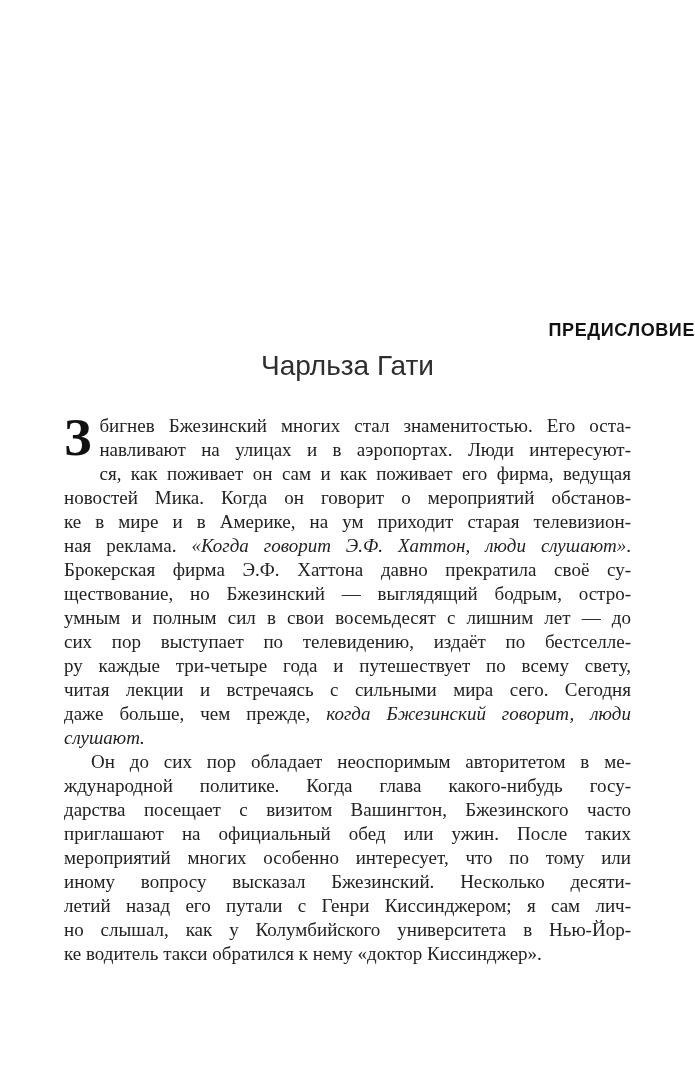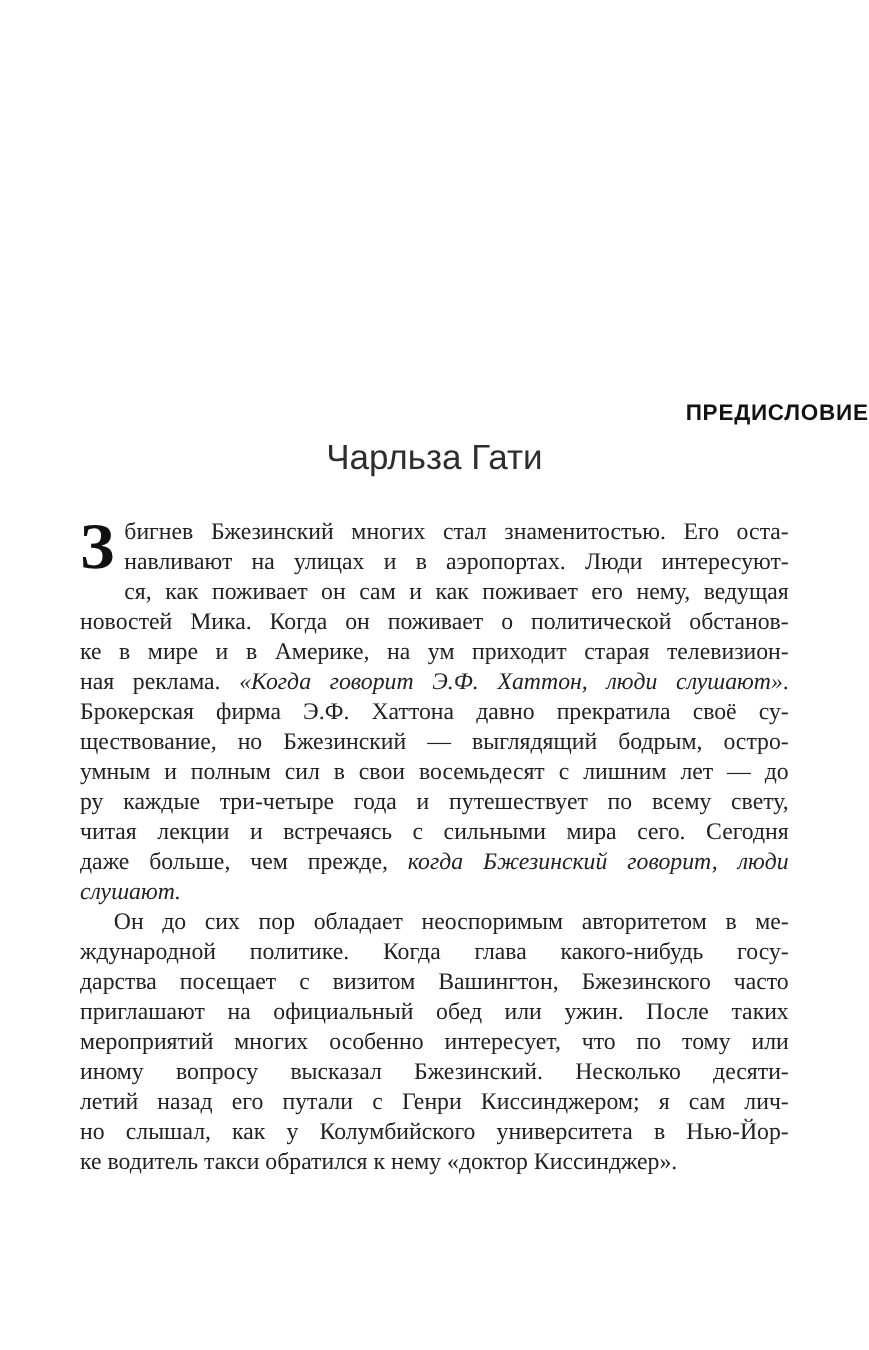--- a/index.html
+++ b/index.html
@@ -69,27 +69,28 @@
 <body>
 
 <div class="page">
   <h1 class="chapter-title">ПРЕДИСЛОВИЕ</h1>
   <h2 class="chapter-author">Чарльза Гати</h2>
   <div class="body-text">
       <div class="paragraph">
         <span class="dropcap">З</span>
         <div class="line"><span>бигнев Бжезинский многих стал знаменитостью. Его оста-</span></div>
         <div class="line"><span>навливают на улицах и в аэропортах. Люди интересуют-</span></div>
-        <div class="line"><span>ся, как поживает он сам и как поживает его нему, ведущая</span></div>
-        <div class="line"><span>новостей Мика. Когда он поживает о политической обстанов-</span></div>
+        <div class="line"><span>ся, как поживает он сам и как поживает его фирма, ведущая</span></div>
+        <div class="line"><span>новостей Мика. Когда он говорит о мероприятий обстанов-</span></div>
         <div class="line"><span>ке в мире и в Америке, на ум приходит старая телевизион-</span></div>
         <div class="line"><span>ная реклама. </span><em>«Когда говорит Э.Ф. Хаттон, люди слушают»</em><span>.</span></div>
         <div class="line"><span>Брокерская фирма Э.Ф. Хаттона давно прекратила своё су-</span></div>
         <div class="line"><span>ществование, но Бжезинский — выглядящий бодрым, остро-</span></div>
         <div class="line"><span>умным и полным сил в свои восемьдесят с лишним лет — до</span></div>
+        <div class="line"><span>сих пор выступает по телевидению, издаёт по бестселле-</span></div>
         <div class="line"><span>ру каждые три-четыре года и путешествует по всему свету,</span></div>
         <div class="line"><span>читая лекции и встречаясь с сильными мира сего. Сегодня</span></div>
         <div class="line"><span>даже больше, чем прежде, </span><em>когда Бжезинский говорит, люди</em></div>
         <div class="line last"><em>слушают.</em></div>
       </div>
       <div class="paragraph indent">
         <div class="line"><span>Он до сих пор обладает неоспоримым авторитетом в ме-</span></div>
         <div class="line"><span>ждународной политике. Когда глава какого-нибудь госу-</span></div>
         <div class="line"><span>дарства посещает с визитом Вашингтон, Бжезинского часто</span></div>
         <div class="line"><span>приглашают на официальный обед или ужин. После таких</span></div>

